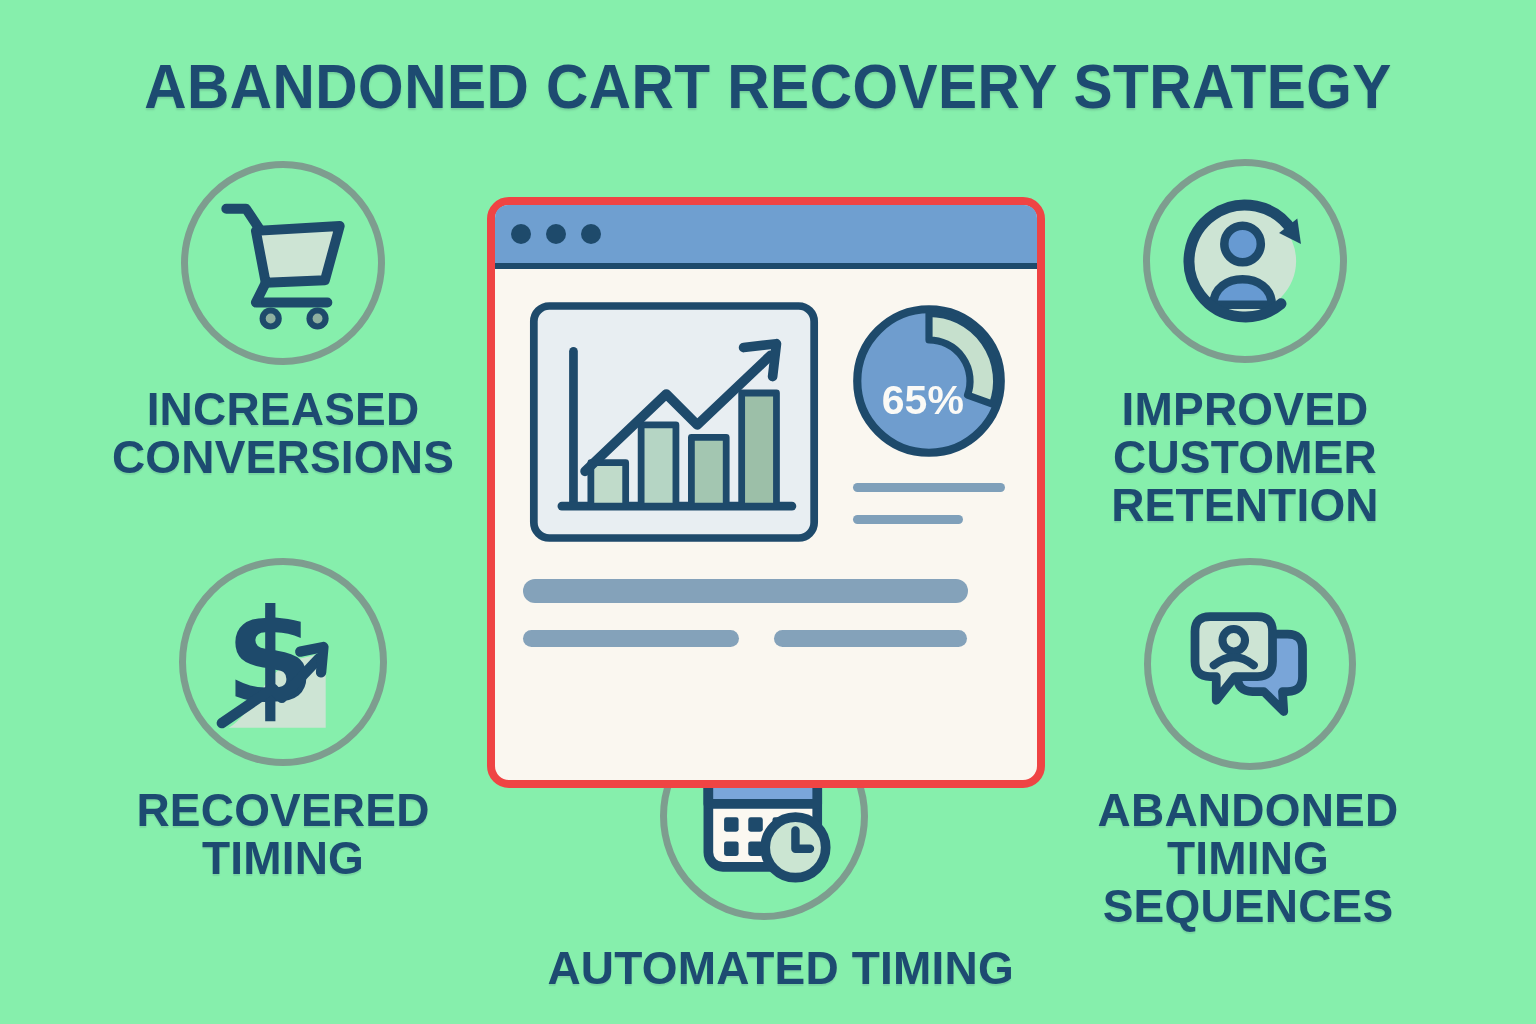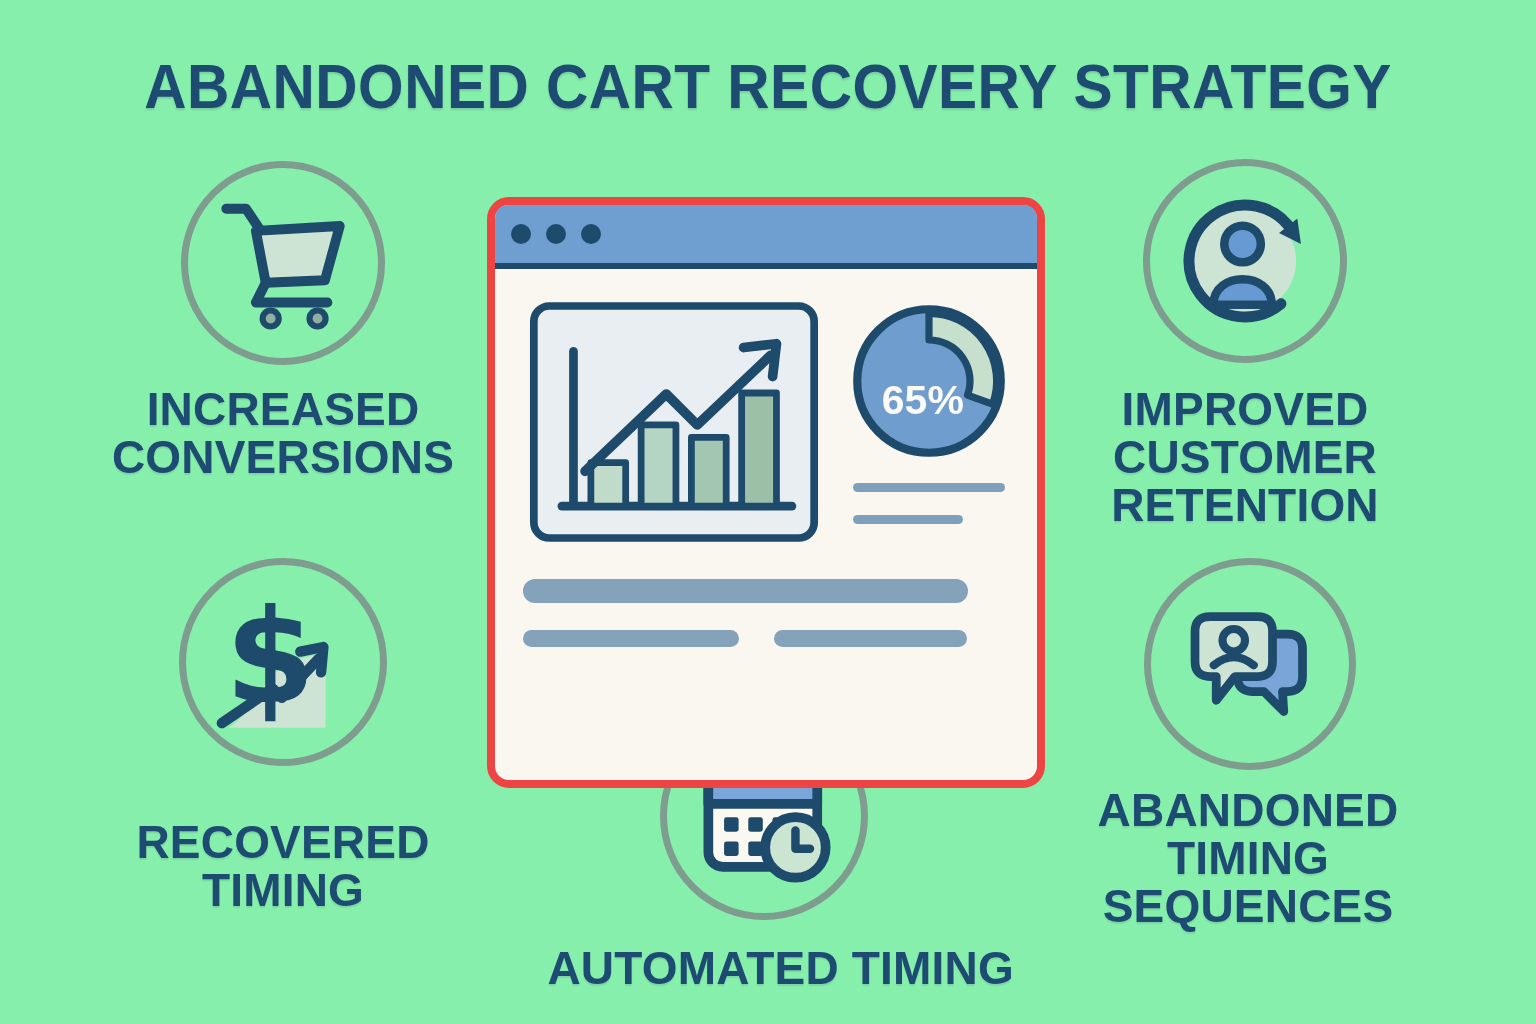--- a/index.html
+++ b/index.html
@@ -23,21 +23,21 @@
   }
   .feature-label{
     position:absolute; text-align:center; font-weight:bold; font-size:46px;
     line-height:48px; color:#1d4b71; letter-spacing:0.2px;
     text-shadow:0 2px 1px rgba(40,60,80,0.12);
   }
   .feature-label span{display:block;}
   .c-cart   {left:181px; top:161px; width:204px; height:204px;}
   .l-cart   {left:103px; top:385px; width:360px;}
   .c-dollar {left:179px; top:558px; width:208px; height:208px;}
-  .l-dollar {left:103px; top:786px; width:360px;margin-top:32px;}
+  .l-dollar {left:103px; top:786px; width:360px;}
   .c-cal    {left:660px; top:712px; width:208px; height:208px;}
   .l-cal    {left:514px; top:944px; width:500px;text-align:right;}
   .c-person {left:1143px; top:159px; width:204px; height:204px;}
   .l-person {left:1065px; top:385px; width:360px;}
   .c-chat   {left:1144px; top:558px; width:212px; height:212px;}
   .l-chat   {left:1058px; top:786px; width:380px;}
   
   .window{
     position:absolute; left:487px; top:197px; width:558px; height:591px;
     box-sizing:border-box; border:8px solid #ef4444; border-radius:22px;

